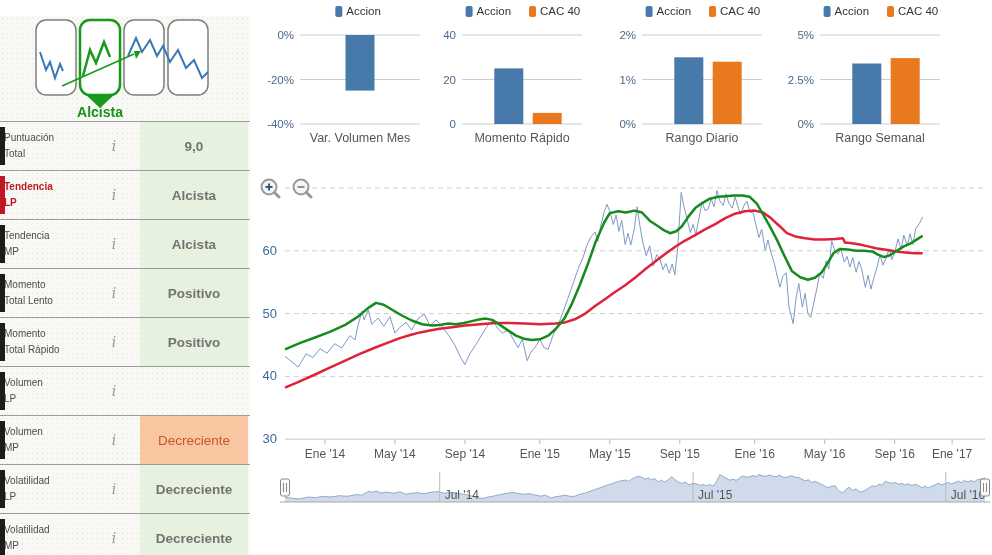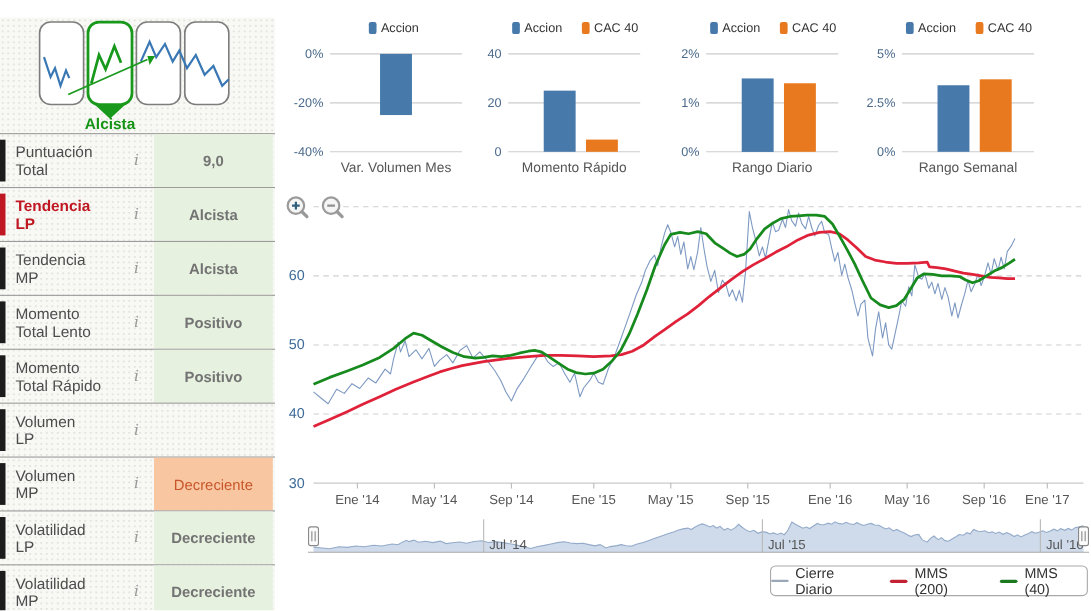--- a/index.html
+++ b/index.html
@@ -7,32 +7,32 @@
         font-family:"Liberation Sans","DejaVu Sans",sans-serif;cursor:default;}
   
   .sidebar{position:absolute;left:0;top:16px;width:250px;height:555px;background-color:#f8f8f5;
            background-image:radial-gradient(#e3e3de 0.8px,transparent 1px);background-size:5px 5px;}
   .trend-block{position:relative;width:250px;height:105px;}
   .trend-label{position:absolute;left:30px;top:88px;width:140px;text-align:center;
                color:#149414;font-weight:bold;font-size:14px;}
   .srow{position:relative;height:49px;border-top:1px solid #9b9b9b;display:flex;align-items:center;box-sizing:border-box;}
   .sbar{position:absolute;left:0;top:5px;width:5px;height:38px;background:#1c1c1c;}
   .srow.hl .sbar{background:#c01822;}
-  .slabel{flex:0 0 98px;padding-left:14px;font-size:14px;color:#4c4c4c;line-height:16px;}
+  .slabel{flex:0 0 98px;padding-left:4px;font-size:10px;color:#4c4c4c;line-height:16px;}
   .srow.hl .slabel{color:#c01822;font-weight:bold;}
   .sinfo{flex:0 0 24px;text-align:center;font-family:"DejaVu Serif",serif;font-style:italic;
          color:#999;font-size:14px;}
   .sval{position:absolute;left:140px;right:2px;top:0;bottom:0;display:flex;align-items:center;
         justify-content:center;font-size:13.5px;}
   .sval.positive{background:#e7f1df;color:#737373;font-weight:bold;}
   .sval.negative{background:#f8c7a1;color:#c9562b;}
   .sliver{position:absolute;left:0;right:0;bottom:0;height:9px;border-top:1px solid #9b9b9b;}
   .sliver-val{position:absolute;left:140px;right:2px;top:1px;bottom:0;background:#e7f1df;}
   
-  .minis{position:absolute;left:250px;top:14px;width:742px;height:152px;}
+  .minis{position:absolute;left:250px;top:0;width:742px;height:152px;}
   .mini{position:absolute;top:0;height:152px;width:172px;}
   .mlg{font-size:11.5px;fill:#333;}
   .mtick{font-size:11.5px;fill:#4a6a8c;}
   .mtitle{font-size:12.5px;fill:#555;}
   
   .main-chart{position:absolute;left:250px;top:168px;width:742px;height:300px;}
   .ylab{font-size:13px;fill:#3d6b99;}
   .xlab{font-size:12px;fill:#555;}
   .zoomers{position:absolute;left:258px;top:176px;display:flex;gap:6px;}
   .zoomers span{display:inline-block;width:26px;height:26px;}
@@ -257,28 +257,14 @@
         <line x1="33.5" x2="33.5" y1="15" y2="24" stroke="#888"></line>
         <line x1="36.5" x2="36.5" y1="15" y2="24" stroke="#888"></line>
       </g>
       <g>
         <rect x="730.5" y="11" width="9" height="17" rx="2" fill="#fbfbfb" stroke="#888"></rect>
         <line x1="733.5" x2="733.5" y1="15" y2="24" stroke="#888"></line>
         <line x1="736.5" x2="736.5" y1="15" y2="24" stroke="#888"></line>
       </g>
     </svg>
 
-  <div class="legend">
-      <span class="lg-item">
-        <span class="lg-marker thin" style="background:#9aa7b8"></span>
-        <span>Cierre Diario</span>
-      </span>
-      <span class="lg-item">
-        <span class="lg-marker" style="background:#c22232"></span>
-        <span>MMS (200)</span>
-      </span>
-      <span class="lg-item">
-        <span class="lg-marker" style="background:#1b7a20"></span>
-        <span>MMS (40)</span>
-      </span>
-    </div>
 
 </div>
 
 </body></html>

